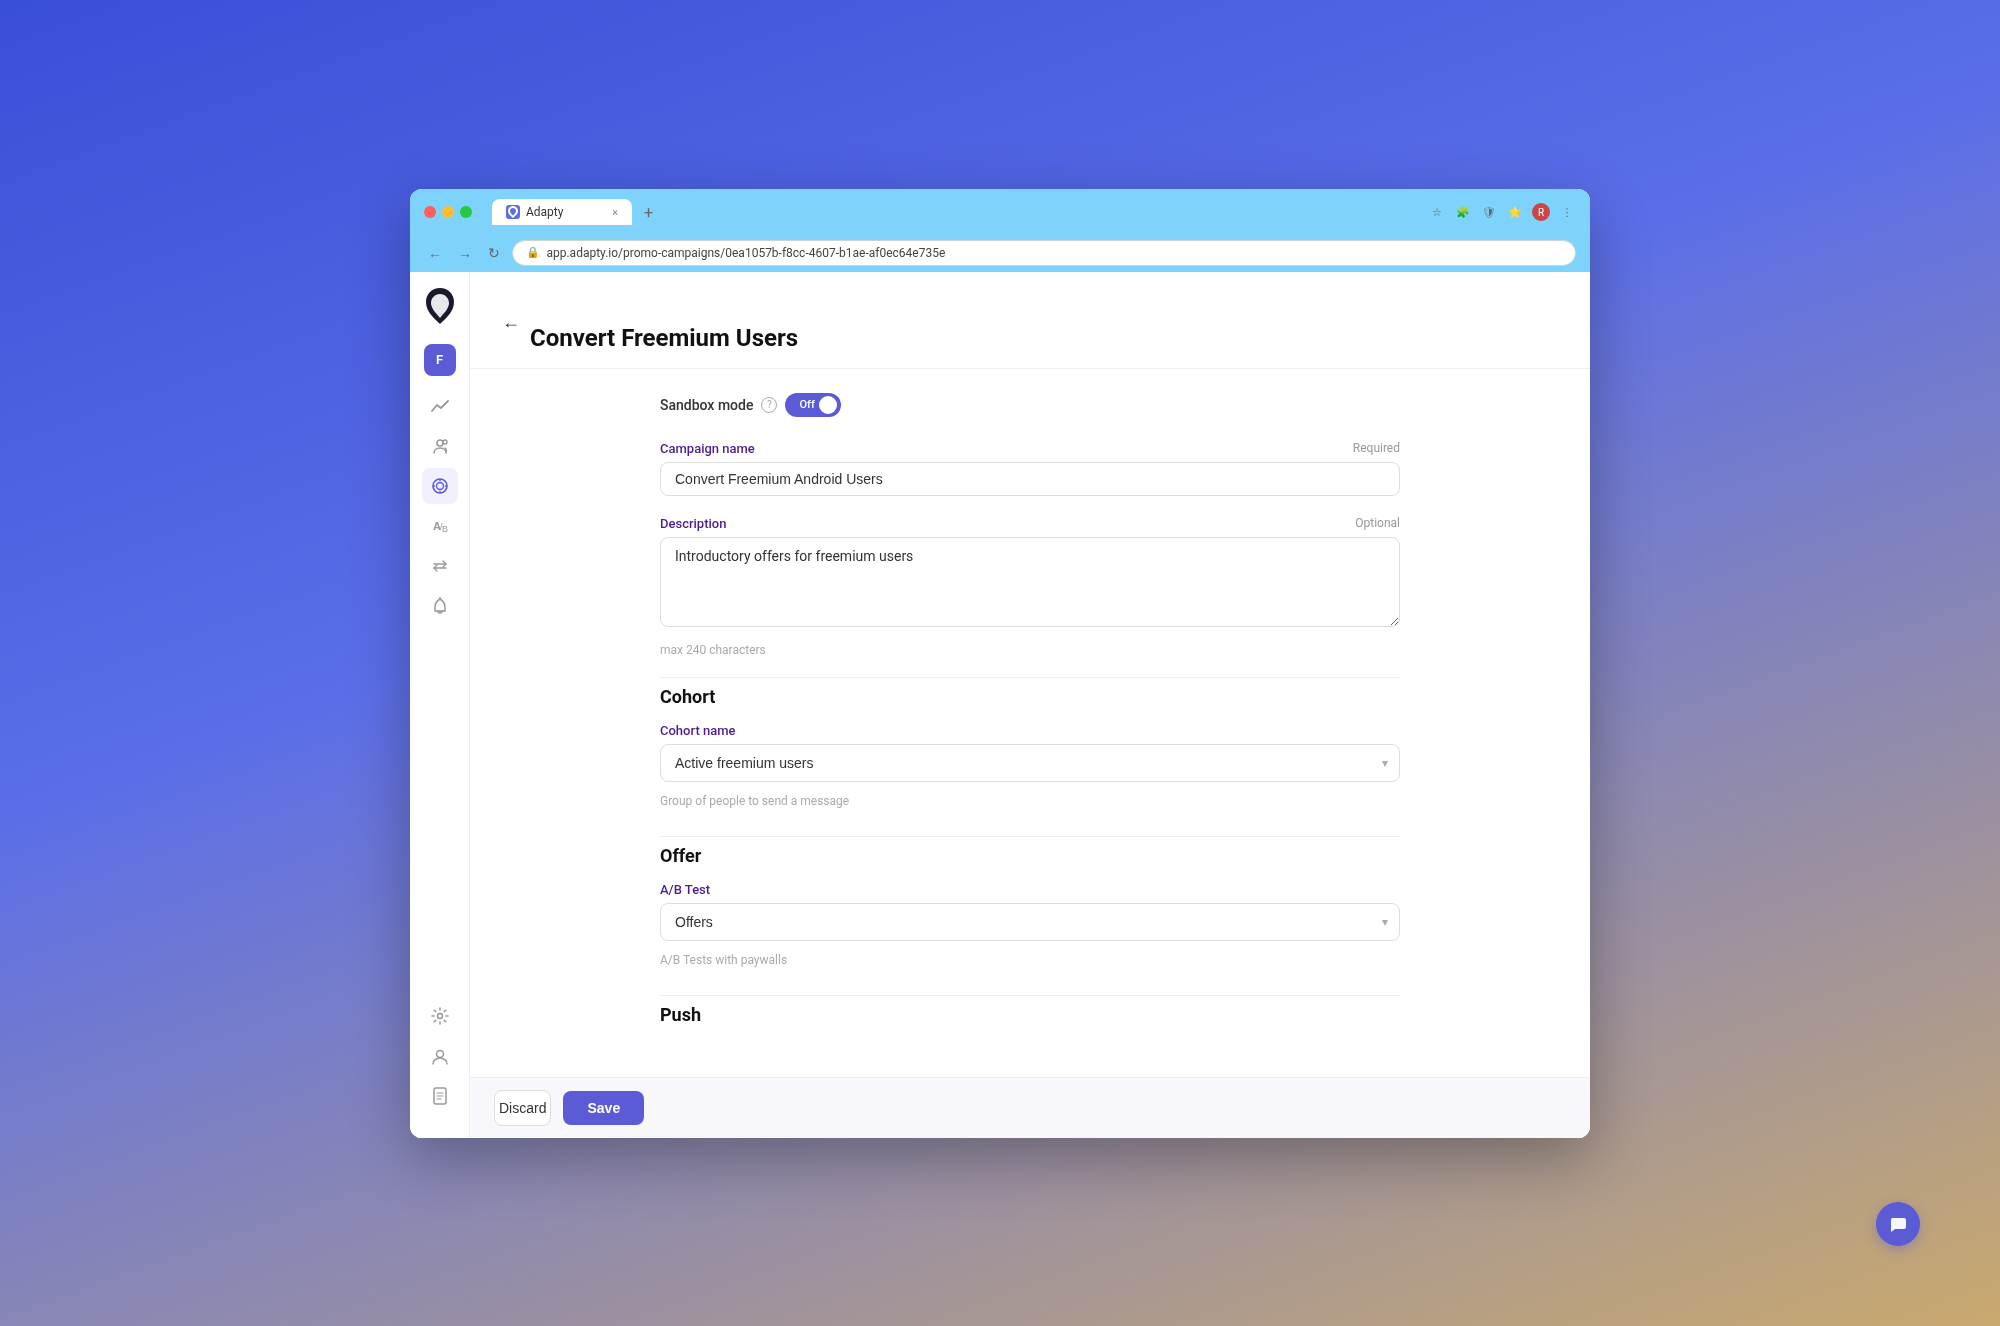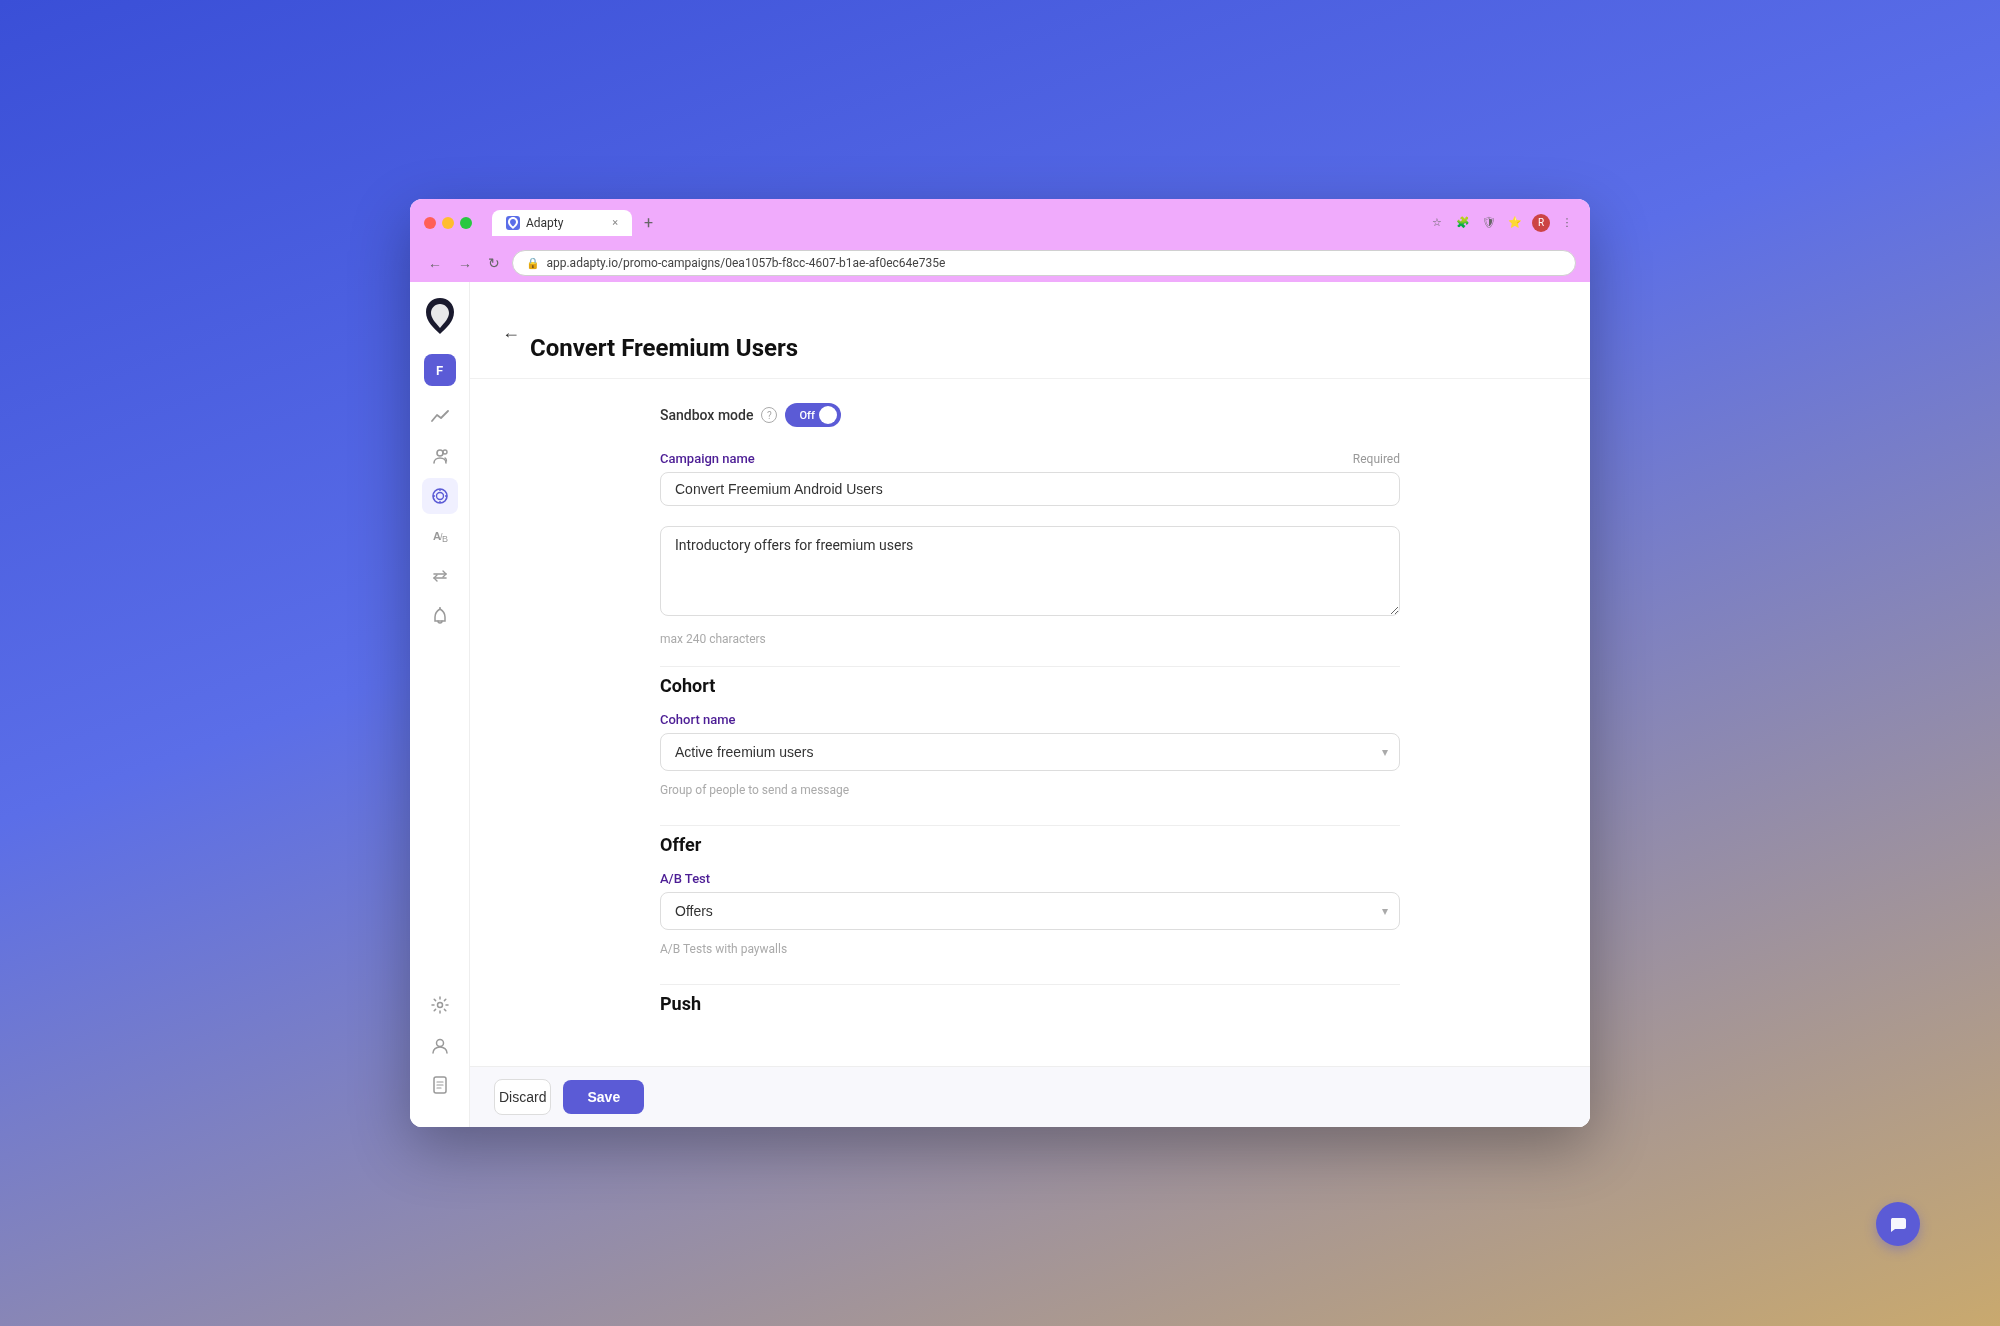--- a/index.html
+++ b/index.html
@@ -18,21 +18,21 @@
       background: #fff;
       border-radius: 12px;
       box-shadow: 0 20px 60px rgba(0,0,0,0.3);
       overflow: hidden;
       display: flex;
       flex-direction: column;
     }
 
     
     .browser-titlebar {
-      background: #f0abfc;
+      background: #7dd3fc;
       padding: 10px 14px 0;
       display: flex;
       flex-direction: column;
       gap: 8px;
     }
 
     .browser-controls {
       display: flex;
       align-items: center;
       gap: 10px;
@@ -632,20 +632,24 @@
 
         <div class="field-group">
           <div class="field-header">
             <label class="field-label">Campaign name</label>
             <span class="field-meta">Required</span>
           </div>
           <input type="text" class="field-input" value="Convert Freemium Android Users" placeholder="Enter campaign name" style="">
         </div>
 
         <div class="field-group">
+          <div class="field-header">
+            <label class="field-label">Description</label>
+            <span class="field-meta">Optional</span>
+          </div>
           <textarea class="field-textarea" style="">Introductory offers for freemium users</textarea>
           <div class="field-hint">max 240 characters</div>
         </div>
 
         <div class="section-wrapper">
           <h2 class="section-title">Cohort</h2>
           <div class="field-group">
             <div class="field-header">
               <label class="field-label">Cohort name</label>
             </div>

